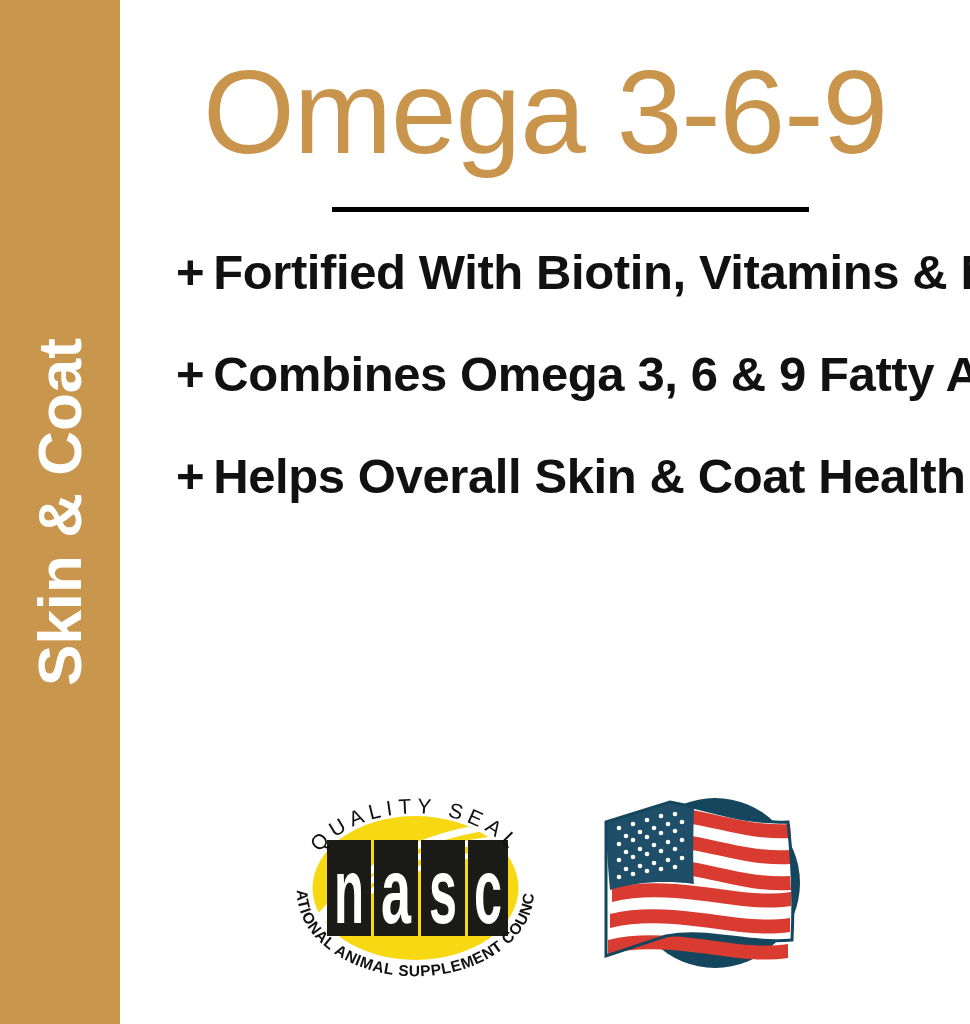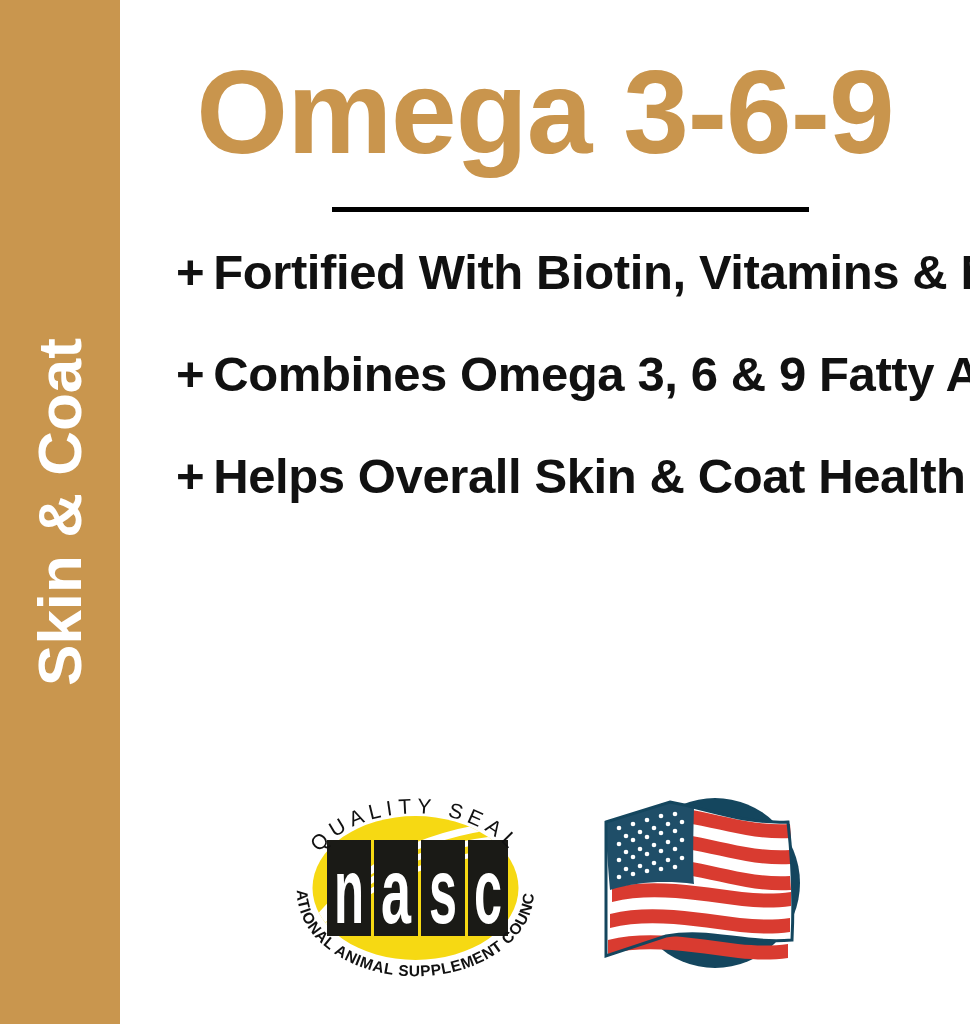--- a/index.html
+++ b/index.html
@@ -53,21 +53,21 @@
   }
 
   .title {
     position: absolute;
     left: 0;
     top: 52px;
     width: 850px;
     text-align: center;
     color: #c9954d;
     font-family: "Liberation Sans Narrow", "Liberation Sans", sans-serif;
-    font-weight: bold;
+    font-weight: normal;
     font-size: 118px;
     line-height: 1.02;
     letter-spacing: -1px;
     font-stretch: condensed;
     white-space: nowrap;
   }
 
   .title-rule {
     position: absolute;
     left: 212px;

